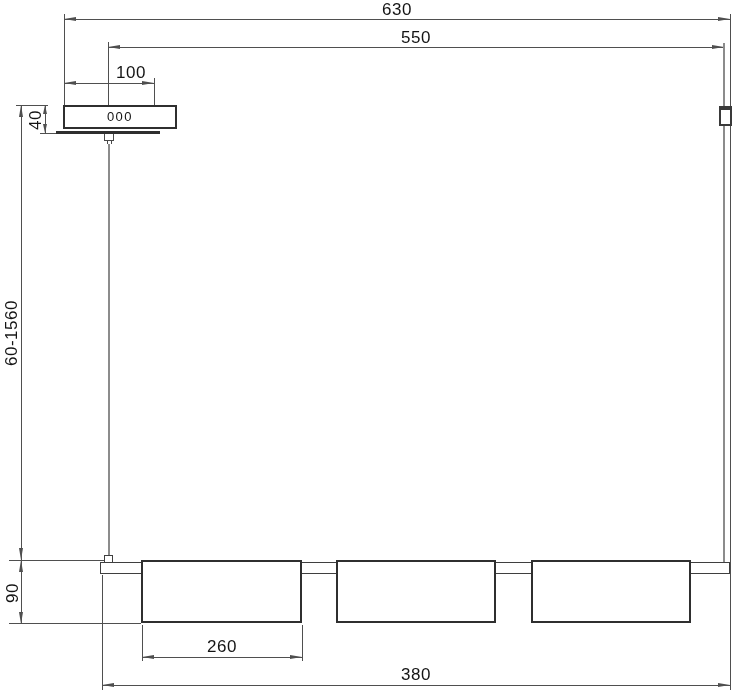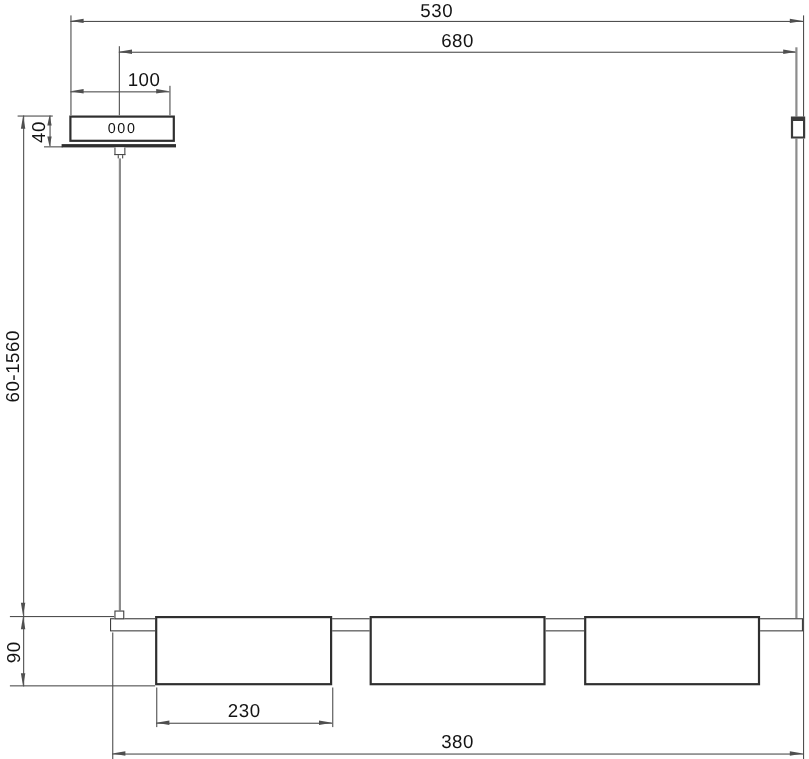--- a/index.html
+++ b/index.html
@@ -76,35 +76,35 @@
   <div class="ar ar-d" style="left:19px;top:612px"></div>
 
   <div class="cable" style="left:108px;top:144px;height:412px"></div>
   <div class="cable" style="left:723px;top:43px;height:520px"></div>
 
   <div class="obj thin" style="left:100px;top:562px;width:630px;height:12px"></div>
   <div class="obj" style="left:141px;top:560px;width:161px;height:63px"></div>
   <div class="obj" style="left:336px;top:560px;width:160px;height:63px"></div>
   <div class="obj" style="left:531px;top:560px;width:160px;height:63px"></div>
 
-  <div class="obj" style="left:63px;top:105px;width:96px;height:24px;text-align:center">
+  <div class="obj" style="left:63px;top:105px;width:114px;height:24px;text-align:center">
     <span style="display:block;line-height:20px;font-size:13px;letter-spacing:1.5px;color:var(--text)">000</span>
   </div>
   <div class="solid" style="left:56px;top:131px;width:104px;height:3px"></div>
   <div style="position:absolute;left:104px;top:134px;width:10px;height:7px;box-sizing:border-box;
               border:1.5px solid #4a4a4a;border-top:none;background:var(--background)"></div>
   <div style="position:absolute;left:107px;top:141px;width:5px;height:3px;box-sizing:border-box;
               border-left:1.5px solid #4a4a4a;border-right:1.5px solid #4a4a4a"></div>
 
   <div class="obj thin" style="left:104px;top:555px;width:9px;height:8px"></div>
 
   <div class="obj" style="left:719px;top:106px;width:13px;height:20px;border-top-width:4px;border-color:#3a3a3a"></div>
 
-  <div class="dt" style="left:347px;top:1px;width:100px">530</div>
-  <div class="dt" style="left:366px;top:29px;width:100px">680</div>
+  <div class="dt" style="left:347px;top:1px;width:100px">630</div>
+  <div class="dt" style="left:366px;top:29px;width:100px">550</div>
   <div class="dt" style="left:81px;top:64px;width:100px">100</div>
-  <div class="dt" style="left:172px;top:638px;width:100px">230</div>
+  <div class="dt" style="left:172px;top:638px;width:100px">260</div>
   <div class="dt" style="left:366px;top:666px;width:100px">380</div>
   <div class="dt vt" style="left:16px;top:111px;width:40px">40</div>
   <div class="dt vt" style="left:-23px;top:324px;width:70px">60-1560</div>
   <div class="dt vt" style="left:-7px;top:584px;width:40px">90</div>
 
 </div>
 
 </body></html>

